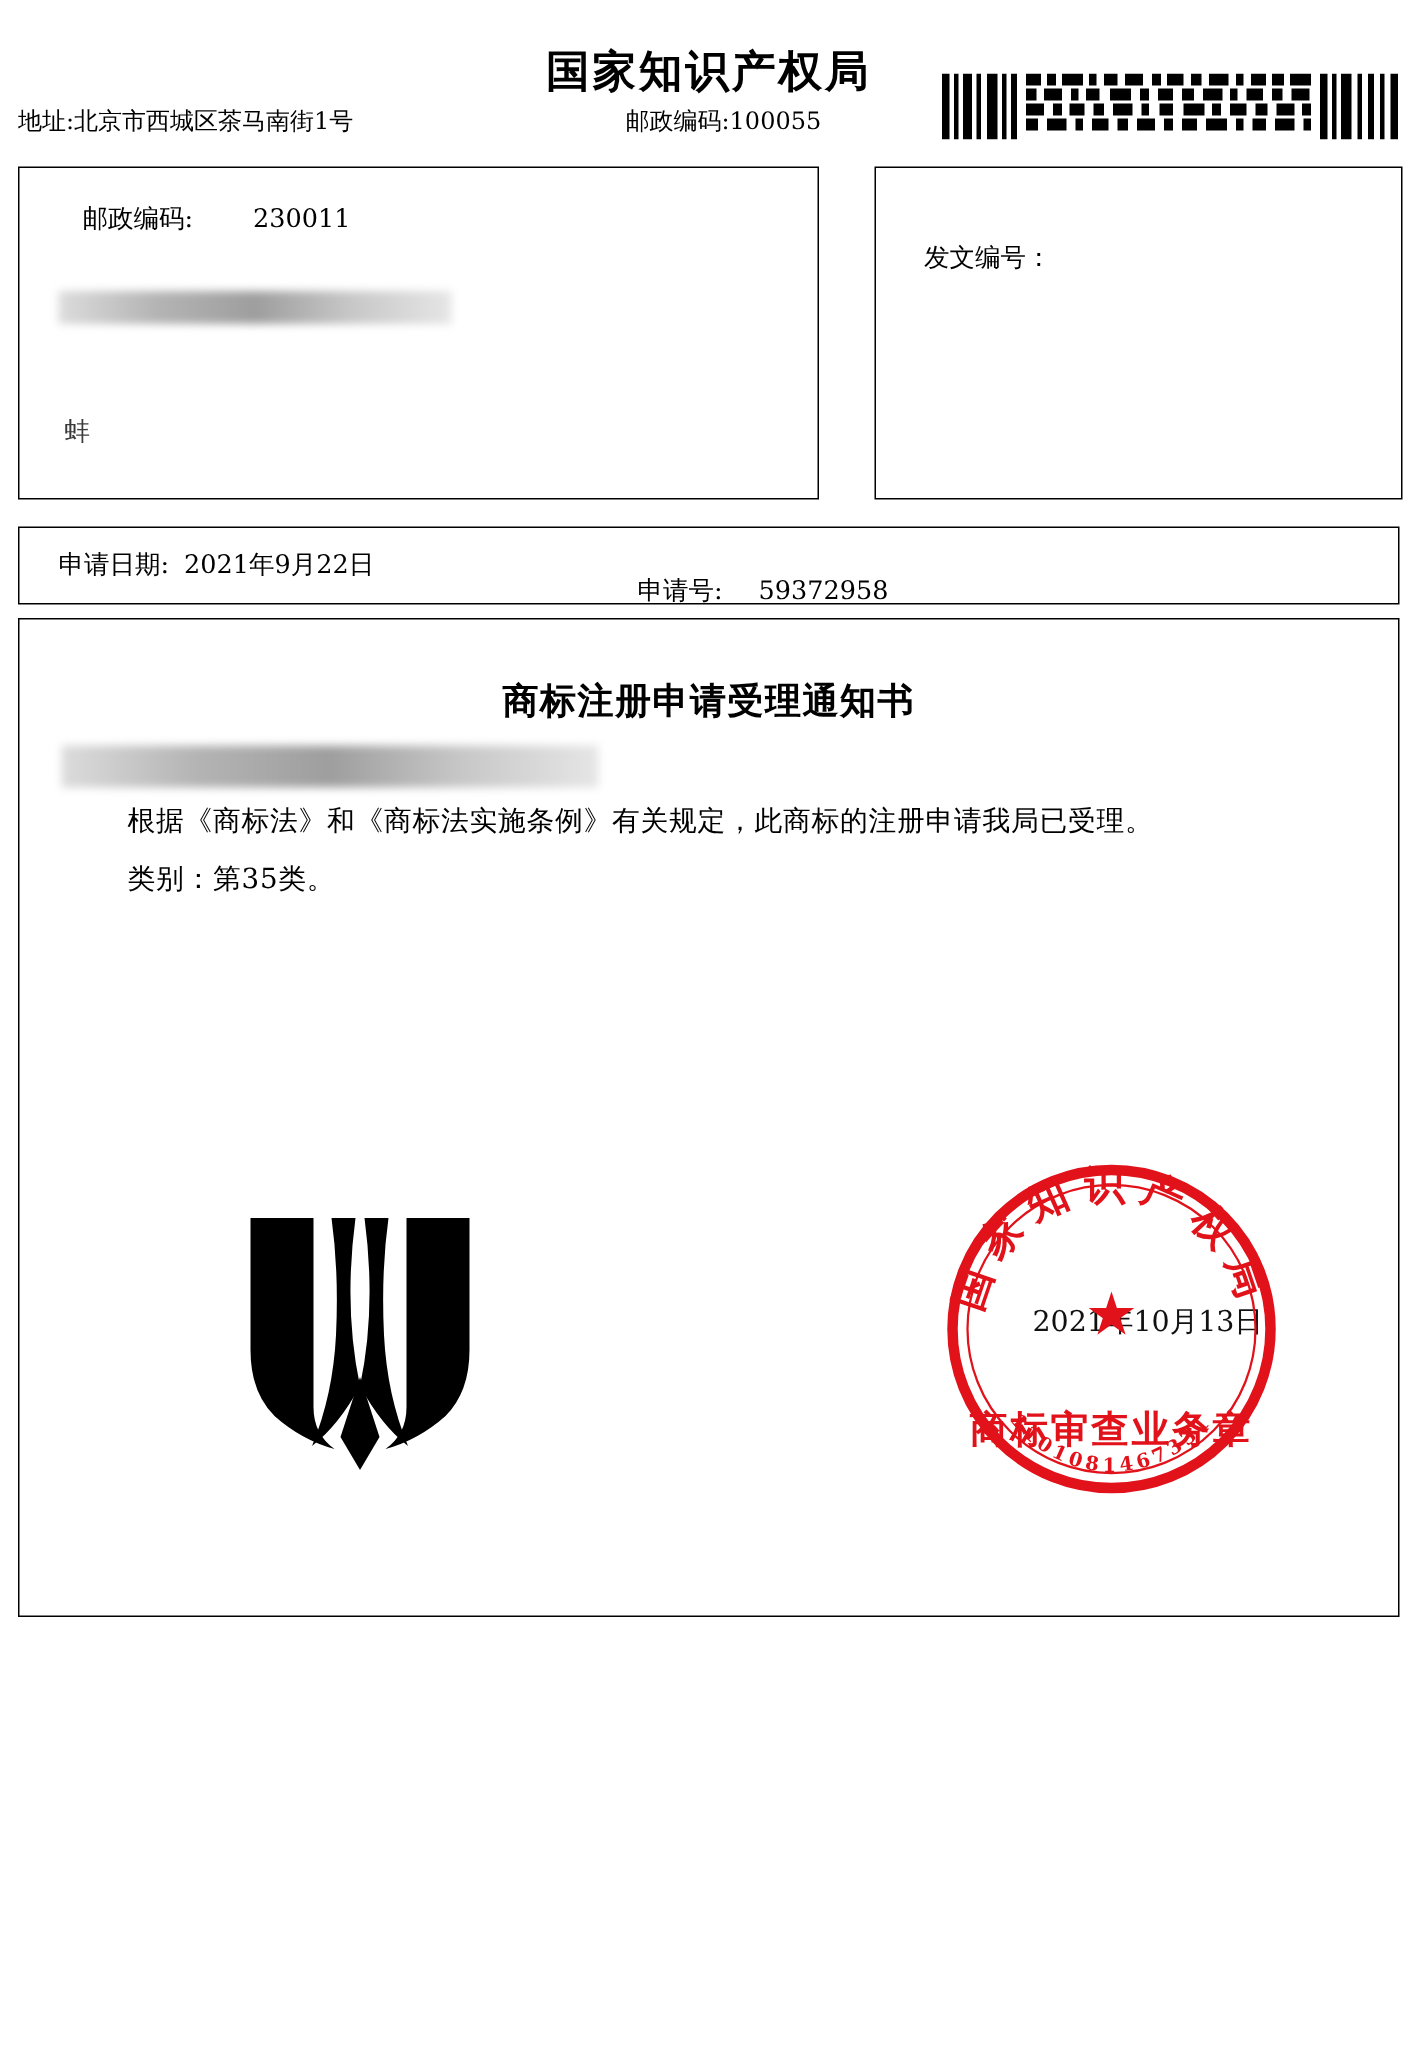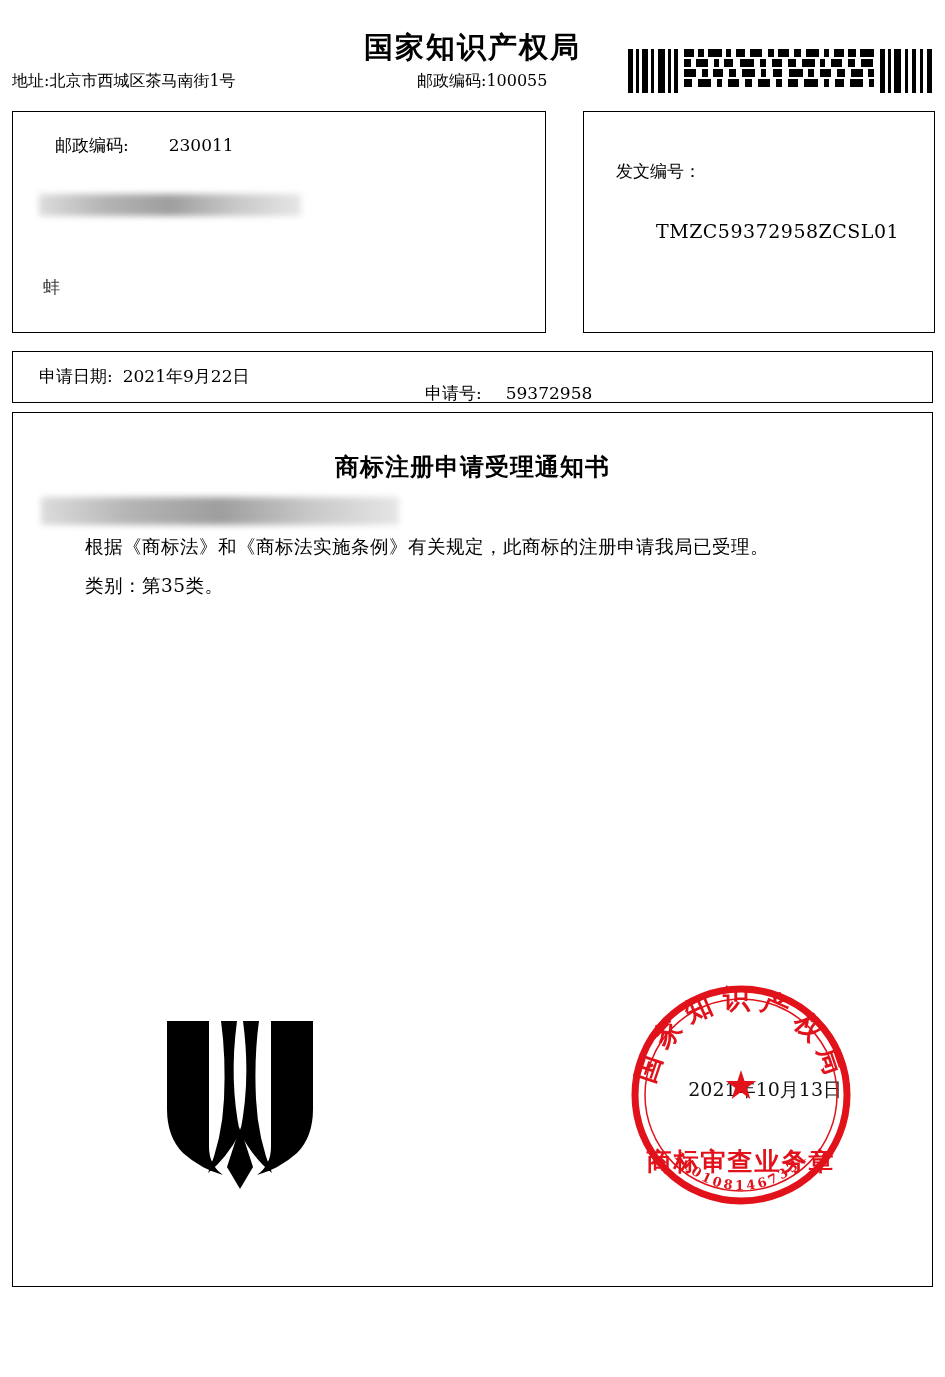--- a/index.html
+++ b/index.html
@@ -143,21 +143,21 @@
     left: 412px;
     top: 30px;
     font-size: 17px;
   }
   .app-no .val { margin-left: 24px; }
 
   
   .body-box {
     position: relative;
     margin-top: 9px;
-    height: 875px;
+    height: 666px;
     border: 1.5px solid #000;
     box-sizing: border-box;
   }
   .body-title {
     text-align: center;
     font-size: 24px;
     font-weight: bold;
     margin-top: 38px;
     letter-spacing: 1px;
   }
@@ -323,21 +323,20 @@
   <div class="boxes">
     <div class="box-left">
       <div class="recv-zip">
         <span>邮政编码:</span><span class="val">230011</span>
       </div>
       <div class="redacted redact-addr"></div>
       <div class="recv-tail">蚌</div>
     </div>
     <div class="box-right">
       <div class="sendno-label">发文编号：</div>
-      <div class="sendno-value">TMZC59372958ZCSL01</div>
     </div>
   </div>
 
   <div class="app-row">
     <div class="app-date">
       <span>申请日期:</span><span class="val">2021年9月22日</span>
     </div>
     <div class="app-no">
       <span>申请号:</span><span class="val">59372958</span>
     </div>

